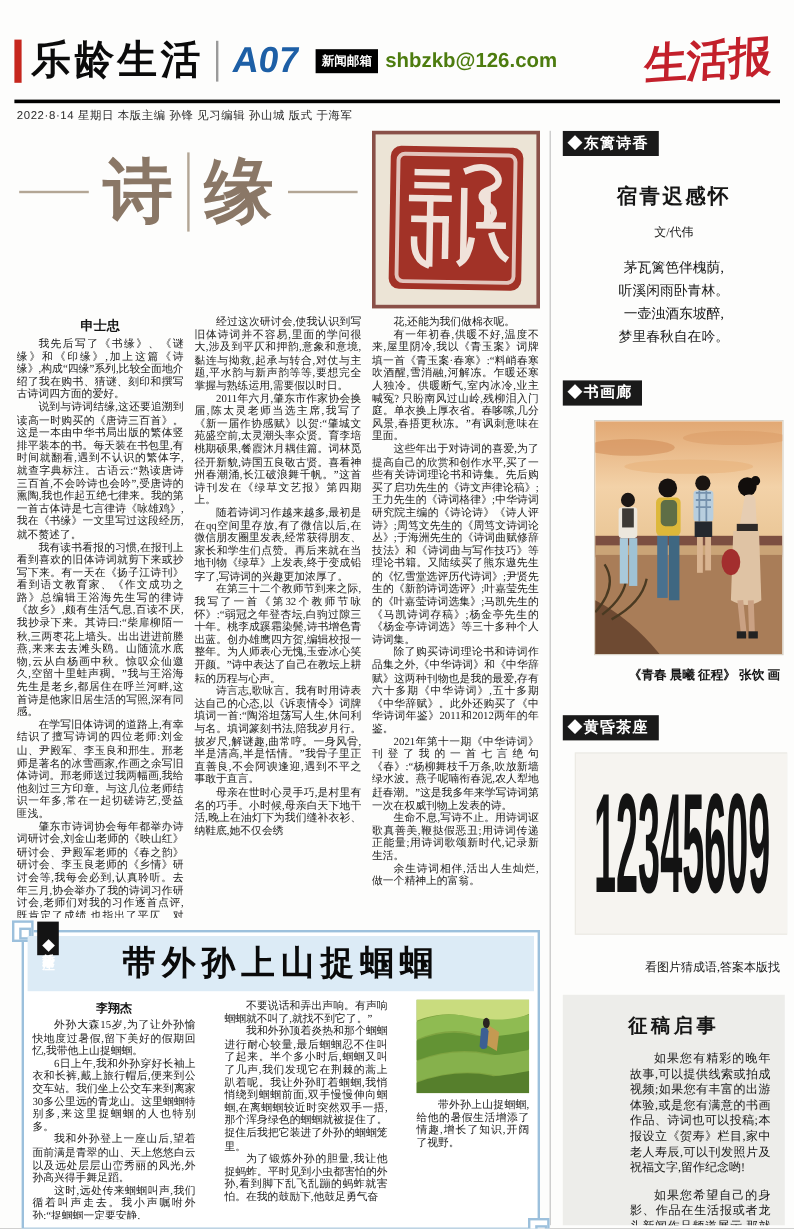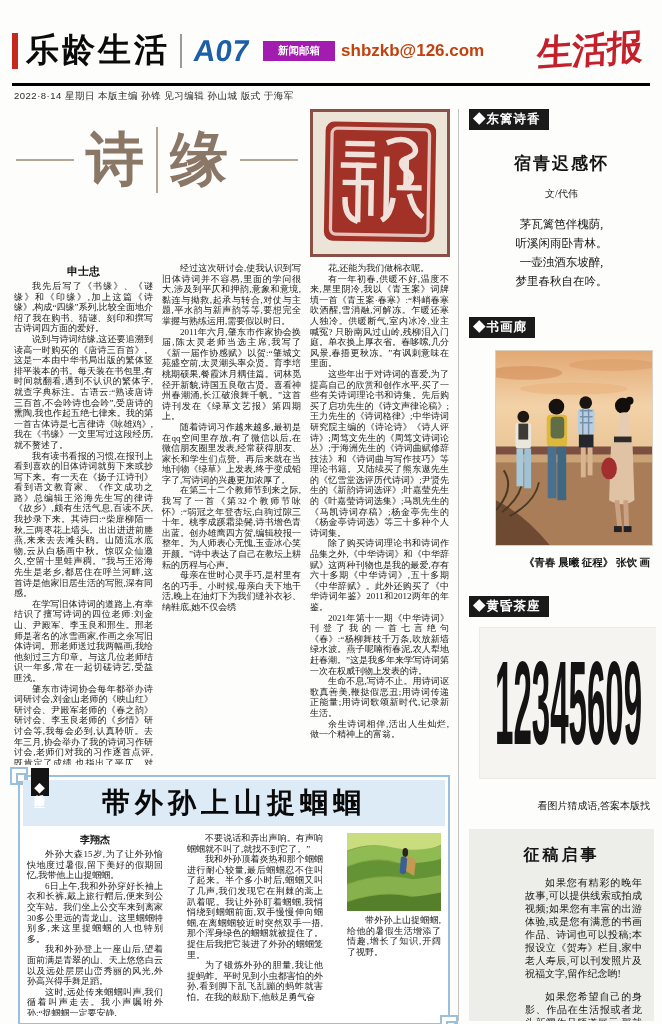--- a/index.html
+++ b/index.html
@@ -9,22 +9,22 @@
     background:#fdfdfc; overflow:hidden;
     font-family:"Liberation Serif","DejaVu Serif",serif; color:#151515;
   }
   
   .header { padding:26px 12px 0 12px; }
   .masthead { display:flex; align-items:center; }
   .redbar { width:6px; height:36px; background:#c6271e; margin-right:8px; }
   .section-title { font-family:"Liberation Sans",sans-serif; font-weight:bold; font-size:33px; letter-spacing:3px; color:#0b0b0b; }
   .mast-div { width:2px; height:34px; background:#9a9a9a; margin:0 12px 0 10px; }
   .page-no { font-family:"Liberation Sans",sans-serif; font-weight:800; font-size:30px; color:#1d5fa6; transform:skewX(-8deg); margin-right:14px; }
-  .mail-badge { background:#a21caf; color:#fff; font-family:"Liberation Sans",sans-serif; font-weight:bold; font-size:10.5px; padding:3px 15px; margin-right:6px; }
-  .email { font-family:"Liberation Sans",sans-serif; font-weight:bold; font-size:17px; color:#c2410c;text-align:right; }
+  .mail-badge { background:#000000; color:#fff; font-family:"Liberation Sans",sans-serif; font-weight:bold; font-size:10.5px; padding:3px 5px; margin-right:6px; }
+  .email { font-family:"Liberation Sans",sans-serif; font-weight:bold; font-size:17px; color:#4d7c0f;text-align:right; }
   .brand { margin-left:auto; font-size:36px; font-weight:bold; color:#c3202b; transform:rotate(-4deg) skewX(-6deg); letter-spacing:-1px; padding-right:8px; font-family:"Liberation Serif",serif; }
   .heavy-rule { height:3px; background:#000; margin-top:8px; }
   .dateline { font-family:"Liberation Sans",sans-serif; font-size:9.5px; color:#2b2b2b; padding:4px 0 2px 2px; letter-spacing:.5px; }
   
   .content { display:flex; padding:4px 6px 0 14px; gap:8px; height:916px; }
   .left-region { width:436px; }
   
   .art-head { position:relative; height:150px; }
   .title-row { position:absolute; left:2px; top:18px; width:282px; display:flex; align-items:center; }
   .hline { flex:1; height:2px; background:#b3a695; }
@@ -138,20 +138,21 @@
                 <p>在学写旧体诗词的道路上,有幸结识了擅写诗词的四位老师:刘金山、尹殿军、李玉良和邢生。邢老师是著名的冰雪画家,作画之余写旧体诗词。邢老师送过我两幅画,我给他刻过三方印章。与这几位老师结识一年多,常在一起切磋诗艺,受益匪浅。</p>
                 <p>肇东市诗词协会每年都举办诗词研讨会,刘金山老师的《映山红》研讨会、尹殿军老师的《春之韵》研讨会、李玉良老师的《乡情》研讨会等,我每会必到,认真聆听。去年三月,协会举办了我的诗词习作研讨会,老师们对我的习作逐首点评,既肯定了成绩,也指出了平仄、对仗、用韵等方面的不足,让我豁然开朗。</p>
               </div>
           </div>
           <div class="col">
             <div>
                 <p>经过这次研讨会,使我认识到写旧体诗词并不容易,里面的学问很大,涉及到平仄和押韵,意象和意境,黏连与拗救,起承与转合,对仗与主题,平水韵与新声韵等等,要想完全掌握与熟练运用,需要假以时日。</p>
                 <p>2011年六月,肇东市作家协会换届,陈太灵老师当选主席,我写了《新一届作协感赋》以贺:“肇城文苑盛空前,太灵潮头率众贤。育李培桃期硕果,餐霞沐月耦佳篇。词林觅径开新貌,诗国五良敬古贤。喜看神州春潮涌,长江破浪舞千帆。”这首诗刊发在《绿草文艺报》第四期上。</p>
                 <p>随着诗词习作越来越多,最初是在qq空间里存放,有了微信以后,在微信朋友圈里发表,经常获得朋友、家长和学生们点赞。再后来就在当地刊物《绿草》上发表,终于变成铅字了,写诗词的兴趣更加浓厚了。</p>
                 <p>在第三十二个教师节到来之际,我写了一首《第32个教师节咏怀》:“弱冠之年登杏坛,白驹过隙三十年。桃李成蹊霜染鬓,诗书增色青出蓝。创办雄鹰四方贺,编辑校报一整年。为人师表心无愧,玉壶冰心笑开颜。”诗中表达了自己在教坛上耕耘的历程与心声。</p>
+                <p>诗言志,歌咏言。我有时用诗表达自己的心态,以《诉衷情令》词牌填词一首:“陶浴坦荡写人生,休问利与名。填词篆刻书法,陪我岁月行。披岁尺,解谜趣,曲常哼。一身风骨,半是清高,半是恬情。”我骨子里正直善良,不会阿谀逢迎,遇到不平之事敢于直言。</p>
                 <p>母亲在世时心灵手巧,是村里有名的巧手。小时候,母亲白天下地干活,晚上在油灯下为我们缝补衣衫、纳鞋底,她不仅会绣</p>
               </div>
           </div>
           <div class="col">
             <div>
                 <p>花,还能为我们做棉衣呢。</p>
                 <p>有一年初春,供暖不好,温度不来,屋里阴冷,我以《青玉案》词牌填一首《青玉案·春寒》:“料峭春寒吹酒醒,雪消融,河解冻。乍暖还寒人独冷。供暖断气,室内冰冷,业主喊冤? 只盼南风过山岭,残柳泪入门庭。单衣换上厚衣省。春哆嗦,几分风景,春捂更秋冻。”有讽刺意味在里面。</p>
                 <p>这些年出于对诗词的喜爱,为了提高自己的欣赏和创作水平,买了一些有关诗词理论书和诗集。先后购买了启功先生的《诗文声律论稿》;王力先生的《诗词格律》;中华诗词研究院主编的《诗论诗》《诗人评诗》;周笃文先生的《周笃文诗词论丛》;于海洲先生的《诗词曲赋修辞技法》和《诗词曲与写作技巧》等理论书籍。又陆续买了熊东遨先生的《忆雪堂选评历代诗词》;尹贤先生的《新韵诗词选评》;叶嘉莹先生的《叶嘉莹诗词选集》;马凯先生的《马凯诗词存稿》;杨金亭先生的《杨金亭诗词选》等三十多种个人诗词集。</p>
                 <p>除了购买诗词理论书和诗词作品集之外,《中华诗词》和《中华辞赋》这两种刊物也是我的最爱,存有六十多期《中华诗词》,五十多期《中华辞赋》。此外还购买了《中华诗词年鉴》2011和2012两年的年鉴。</p>
                 <p>2021年第十一期《中华诗词》刊登了我的一首七言绝句《春》:“杨柳舞枝千万条,吹放新墙绿水波。燕子呢喃衔春泥,农人犁地赶春潮。”这是我多年来学写诗词第一次在权威刊物上发表的诗。</p>

